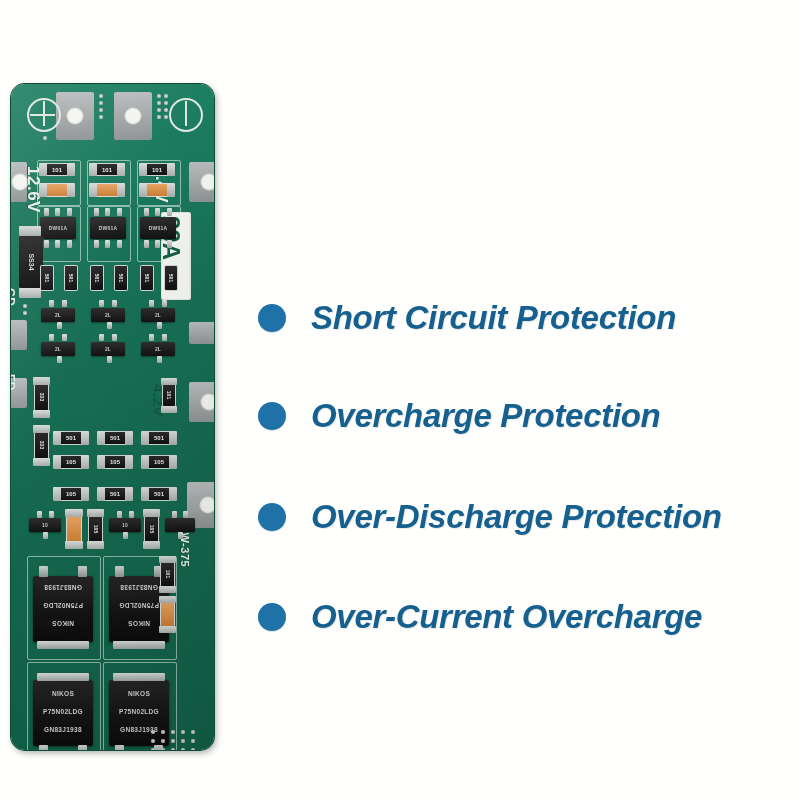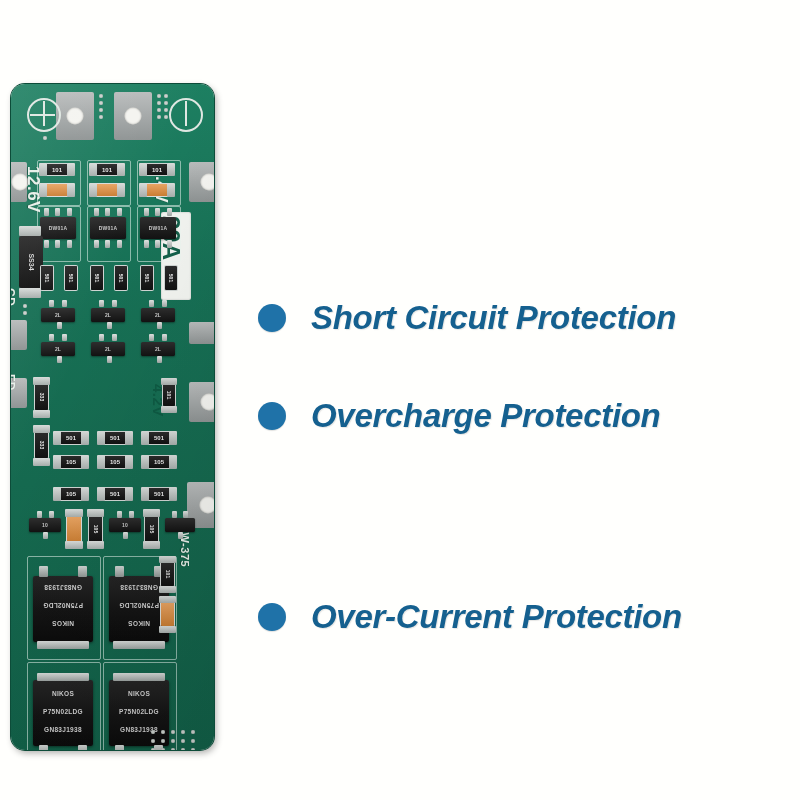--- a/index.html
+++ b/index.html
@@ -530,18 +530,22 @@
 
 
   <div class="feature" style="top: 318px; transform: translateY(-50%);">
     <span class="dot"></span>
     <span class="flabel">Short Circuit Protection</span>
   </div>
   <div class="feature" style="top: 416px; transform: translateY(-50%);">
     <span class="dot"></span>
     <span class="flabel">Overcharge Protection</span>
   </div>
+  <div class="feature" style="top: 517px; transform: translateY(-50%);">
+    <span class="dot"></span>
+    <span class="flabel">Over-Discharge Protection</span>
+  </div>
   <div class="feature" style="top: 617px; transform: translateY(-50%);">
     <span class="dot"></span>
-    <span class="flabel">Over-Current Protection</span>
+    <span class="flabel">Over-Current Overcharge</span>
   </div>
 
 </div>
 
 </body></html>

